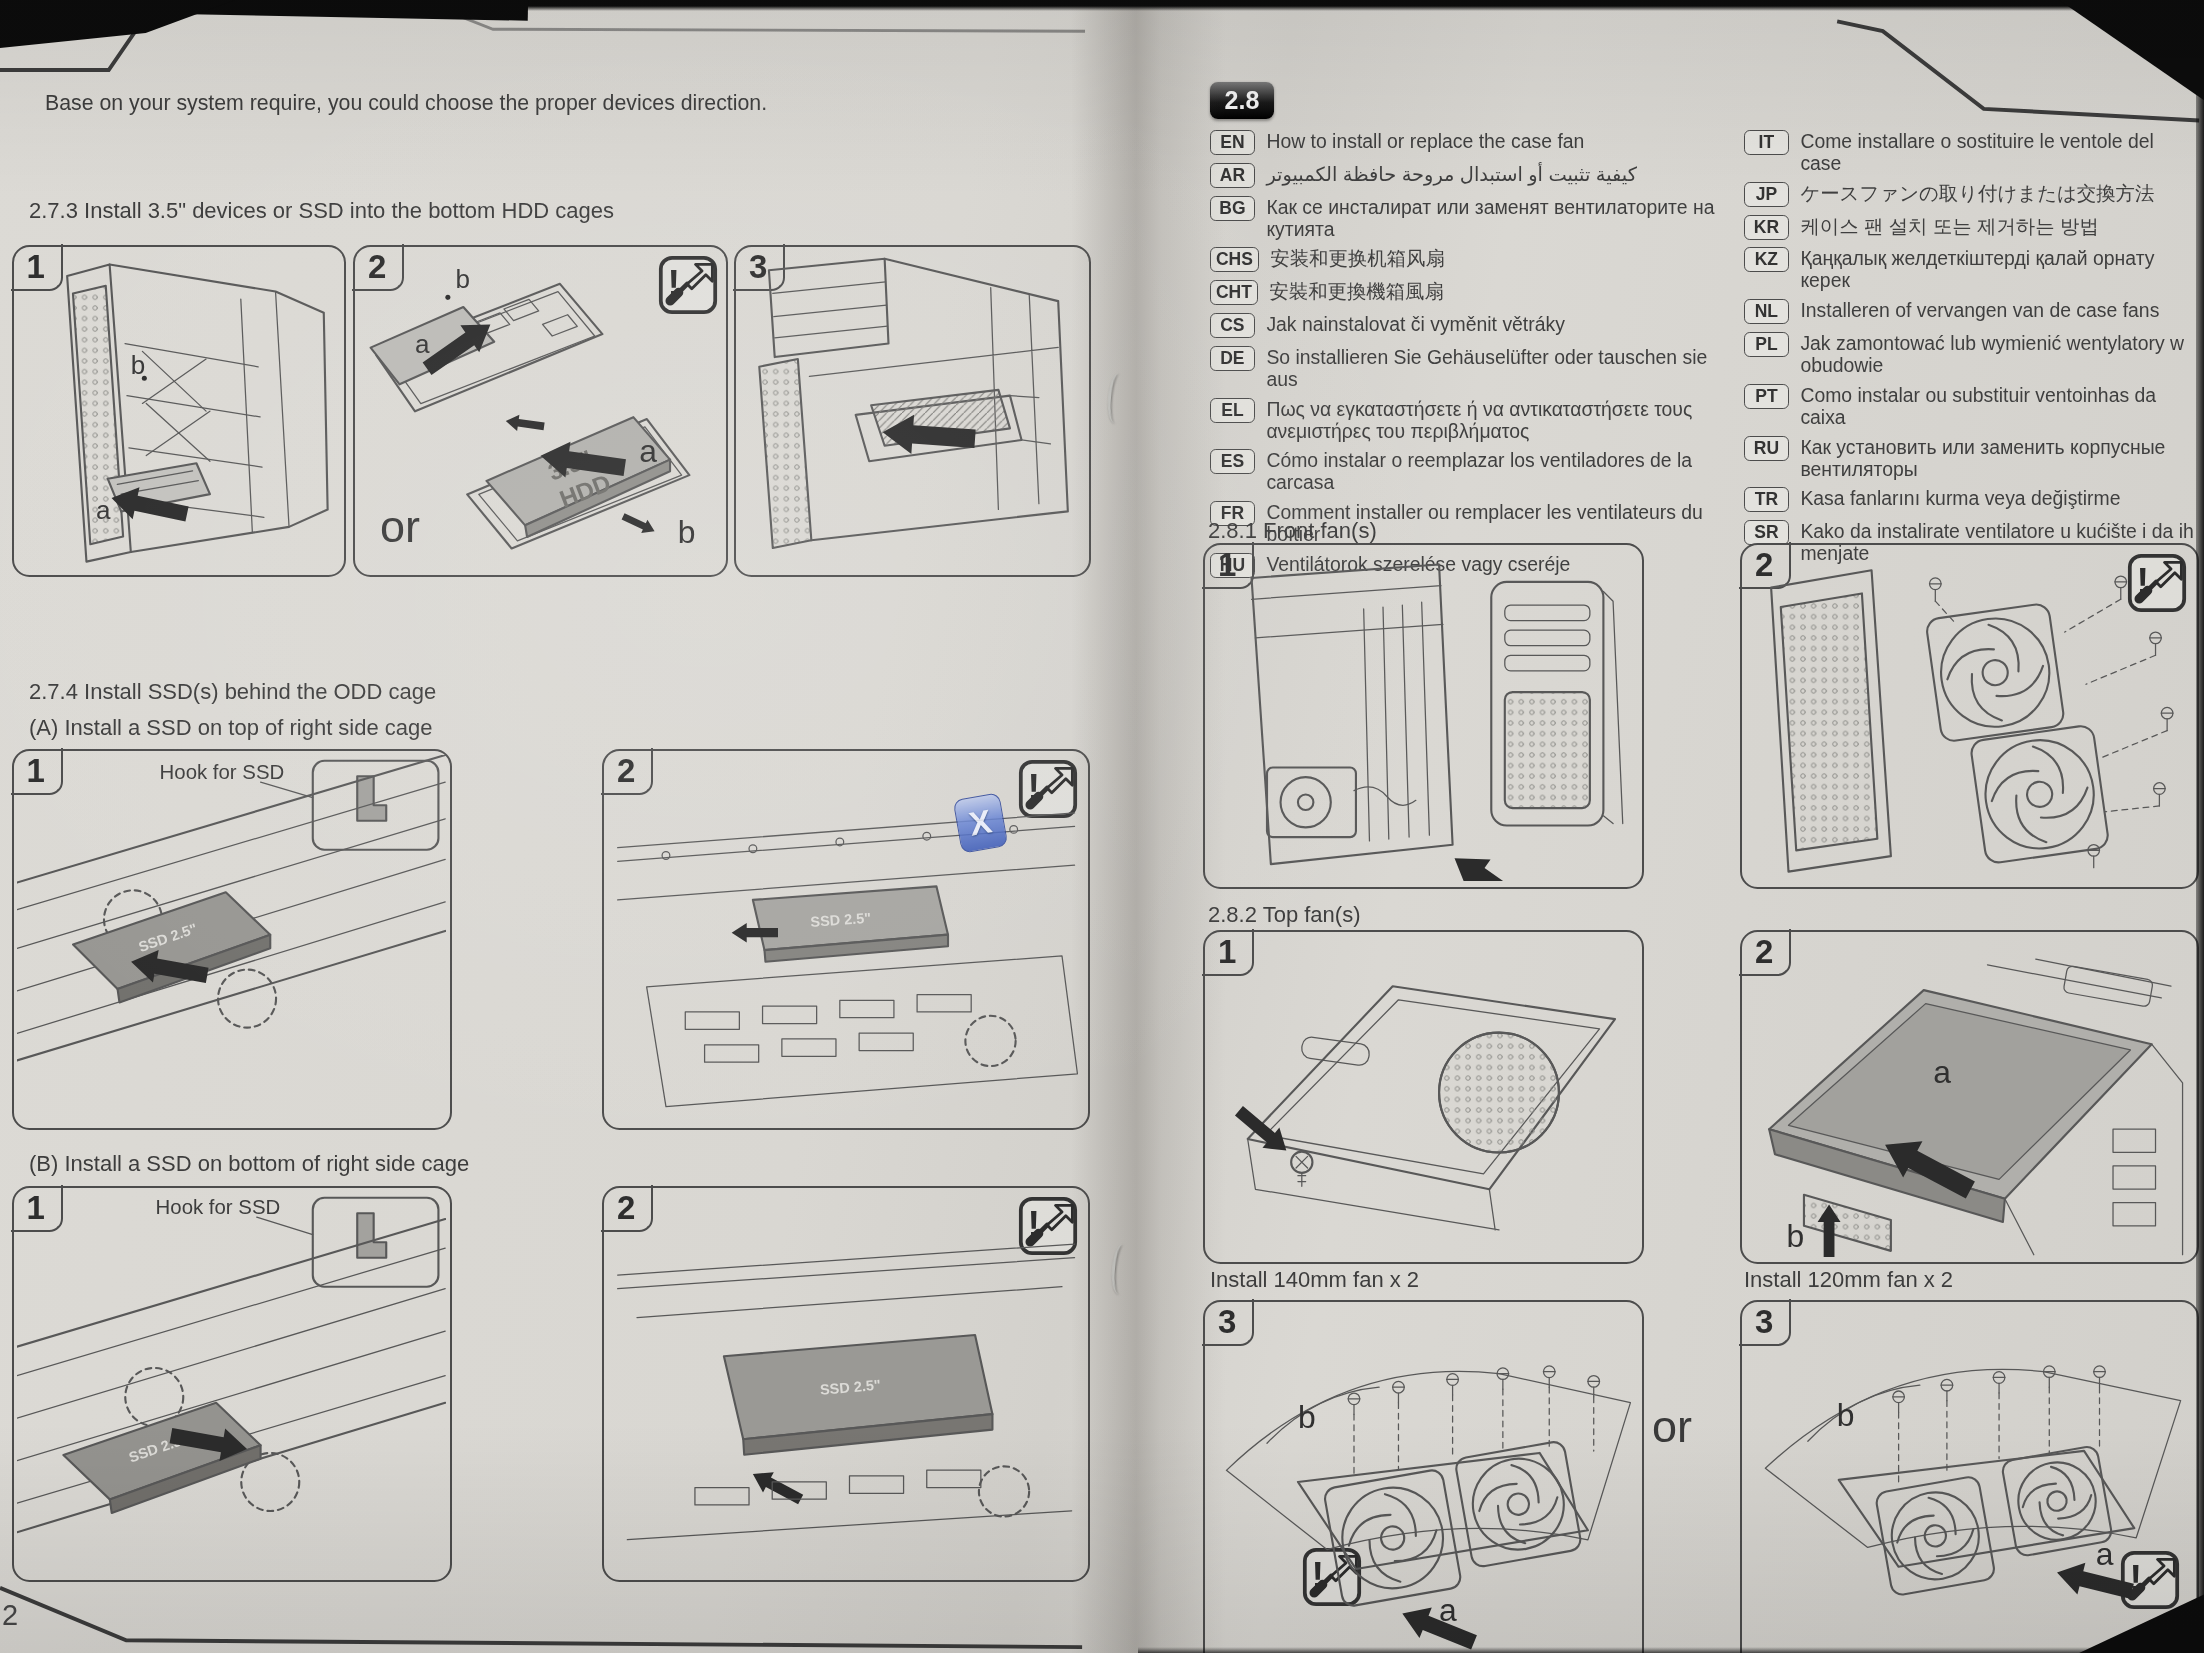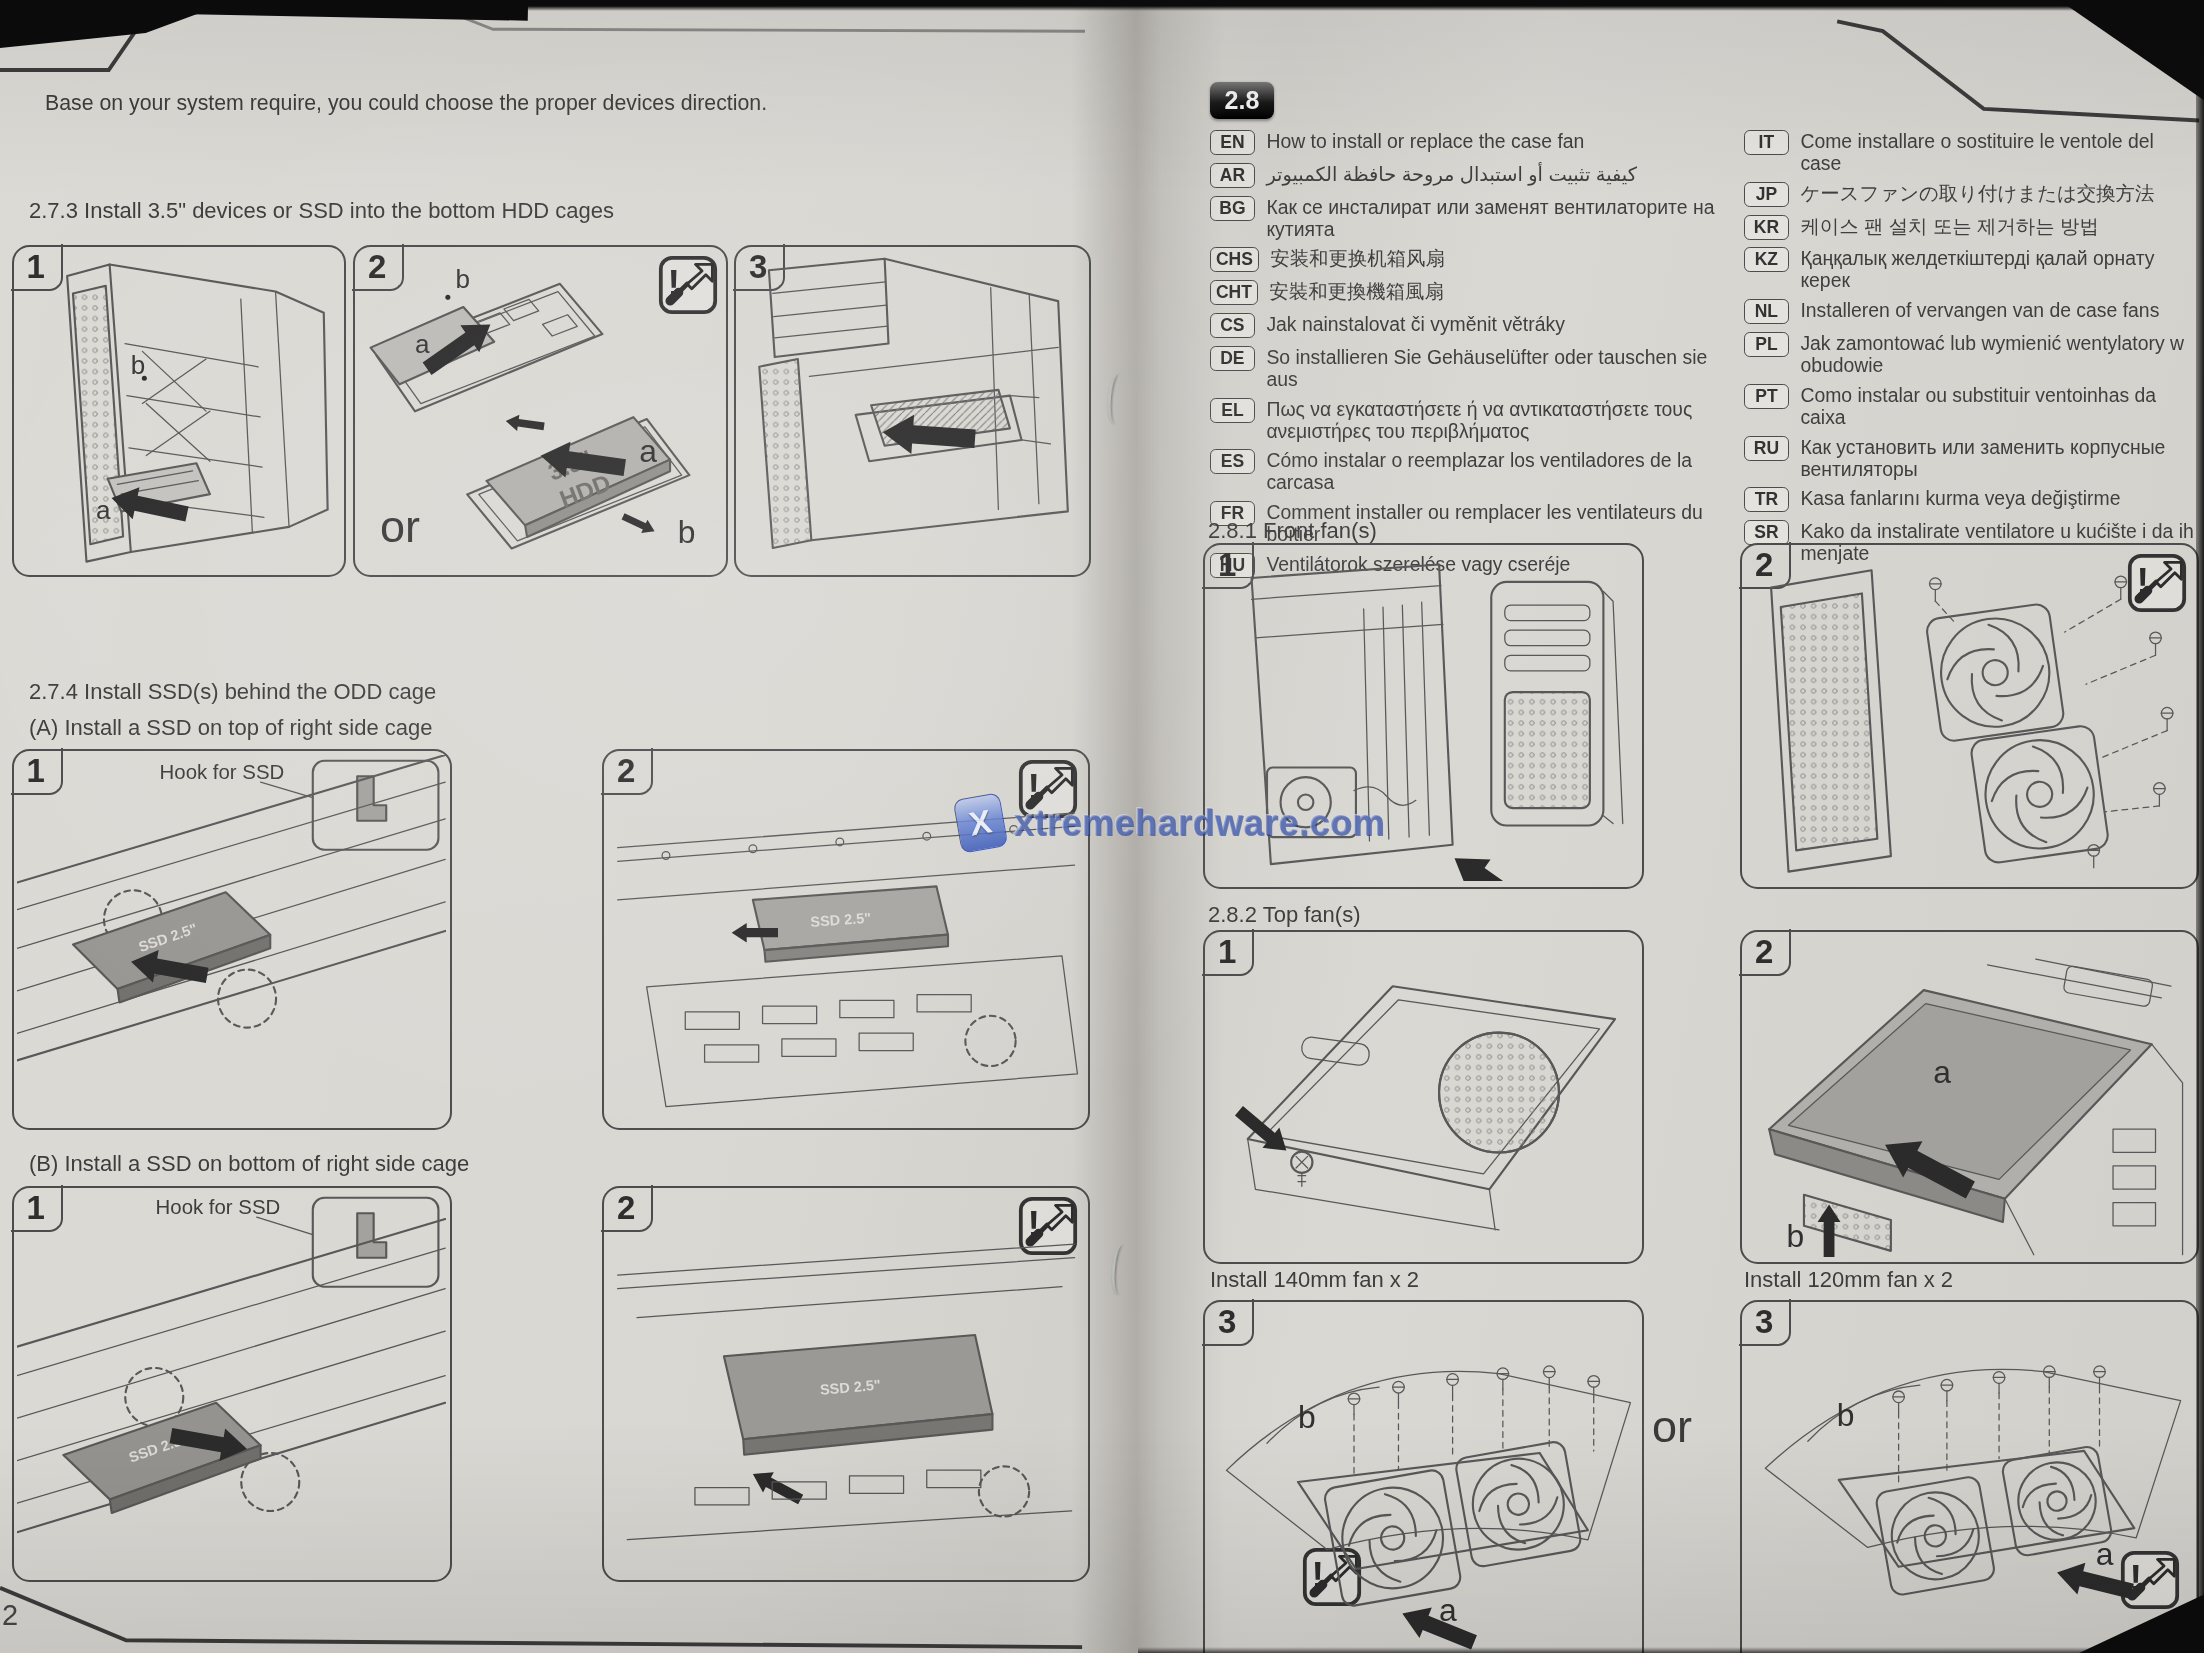--- a/index.html
+++ b/index.html
@@ -632,21 +632,20 @@
           <path class="dash thin" d="M158,110 V184 M208,98 V172 M262,90 V158 M314,84 V152 M366,84 V148"></path>
           <text class="svglabBig" x="94" y="124">b</text>
           <text class="svglabBig" x="362" y="268">a</text>
           <polygon class="blk" points="0,0 26,-17 26,-8 80,-8 80,8 26,8 26,17" transform="translate(322,276) rotate(14)"></polygon>
         </svg>
       </div>
     </div>
 
     <div class="wm" style="left:957px;top:796px;">
       <div class="wmicon">X</div>
-      <span class="wmtext">xtremehardware.com</span>
     </div>
 
     <div class="fold"></div>
     <div class="staple" style="left:1108px;top:373px;"></div>
     <div class="staple" style="left:1112px;top:1244px;"></div>
 
   </div>
 
   <div class="topstrip"></div>
   <div class="tcwedge"></div>

